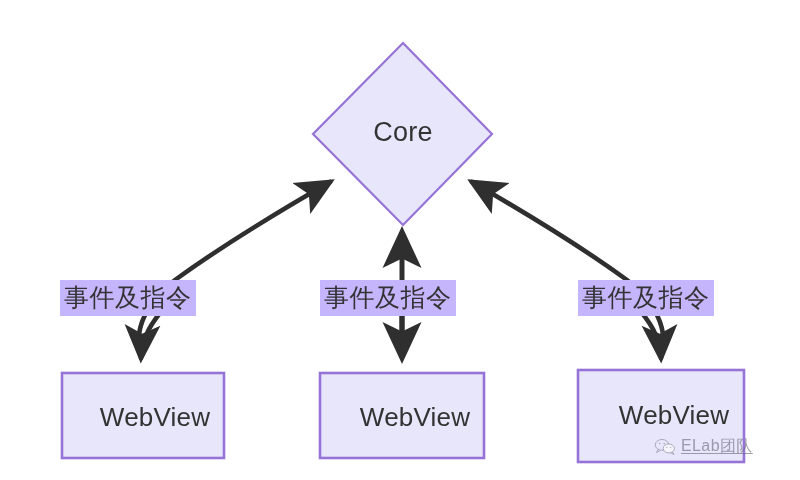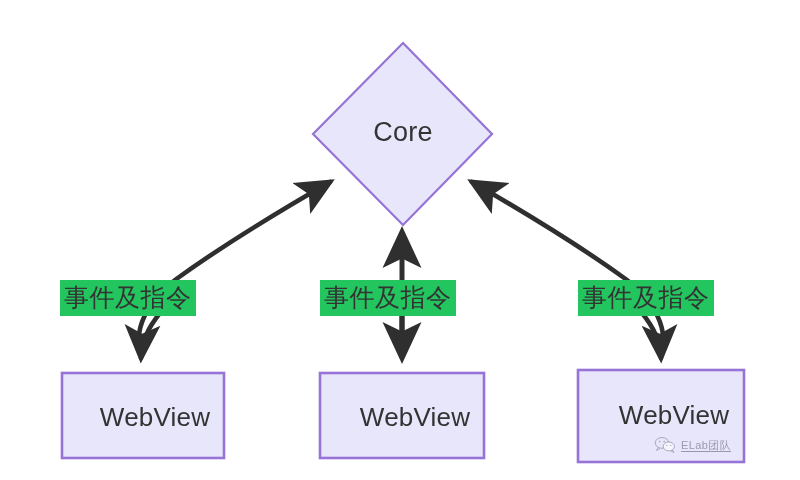--- a/index.html
+++ b/index.html
@@ -54,21 +54,21 @@
     margin-left: 12px;
   }
 
   #webview-label-left  { left: 62px;  top: 404px; width: 162px; }
   #webview-label-mid   { left: 318px; top: 404px; width: 170px; }
   #webview-label-right { left: 578px; top: 402px; width: 168px; }
 
   
   .edge-label {
     position: absolute;
-    background: #22c55e;
+    background: #c4b5fd;
     color: #333333;
     font-size: 25px;
     line-height: 1.22;
     padding: 2px 4px 3px 4px;
     white-space: nowrap;
     letter-spacing: 0.5px;
   }
 
   #edge-label-left  { left: 60px;  top: 280px; }
   #edge-label-mid   { left: 320px; top: 280px; }
@@ -78,21 +78,21 @@
   #watermark {
     position: absolute;
     left: 654px;
     top: 436px;
     display: flex;
     align-items: center;
     gap: 5px;
     opacity: 0.62;
   }
   #watermark .wm-text {
-    font-size: 11px;
+    font-size: 16px;
     color: #6b6b7a;
     text-decoration: underline;
     text-underline-offset: 2px;
     letter-spacing: 0.4px;
     white-space: nowrap;
   }
   #watermark .wm-icon {
     width: 22px;
     height: 18px;
     display: block;

